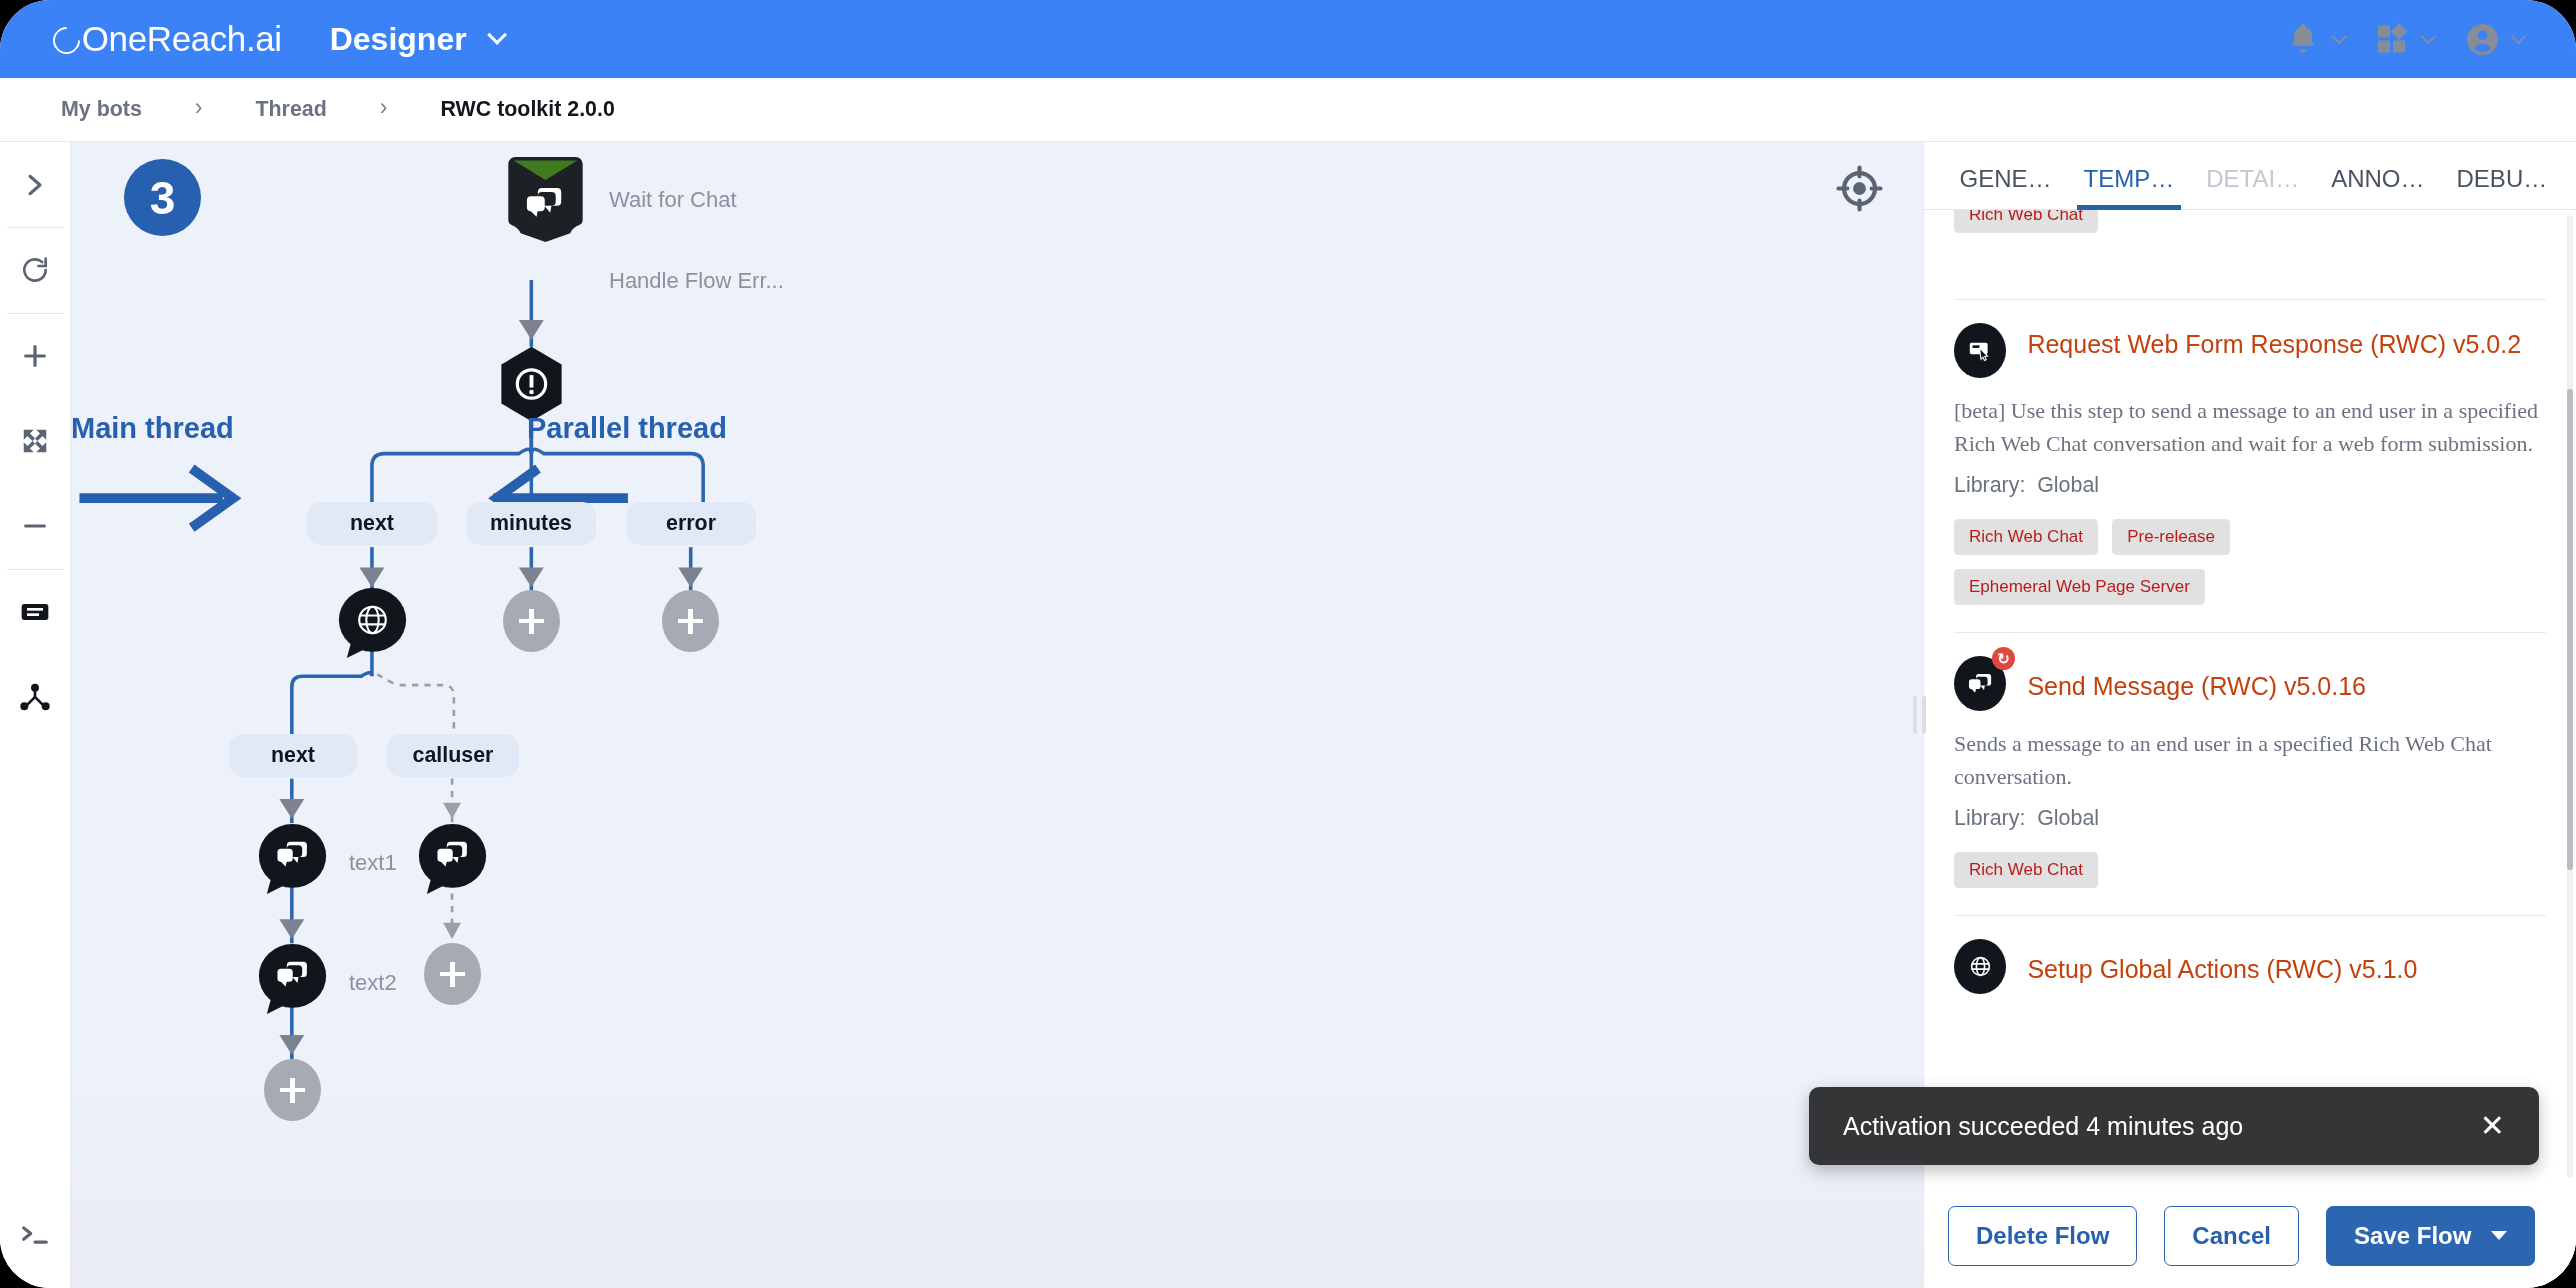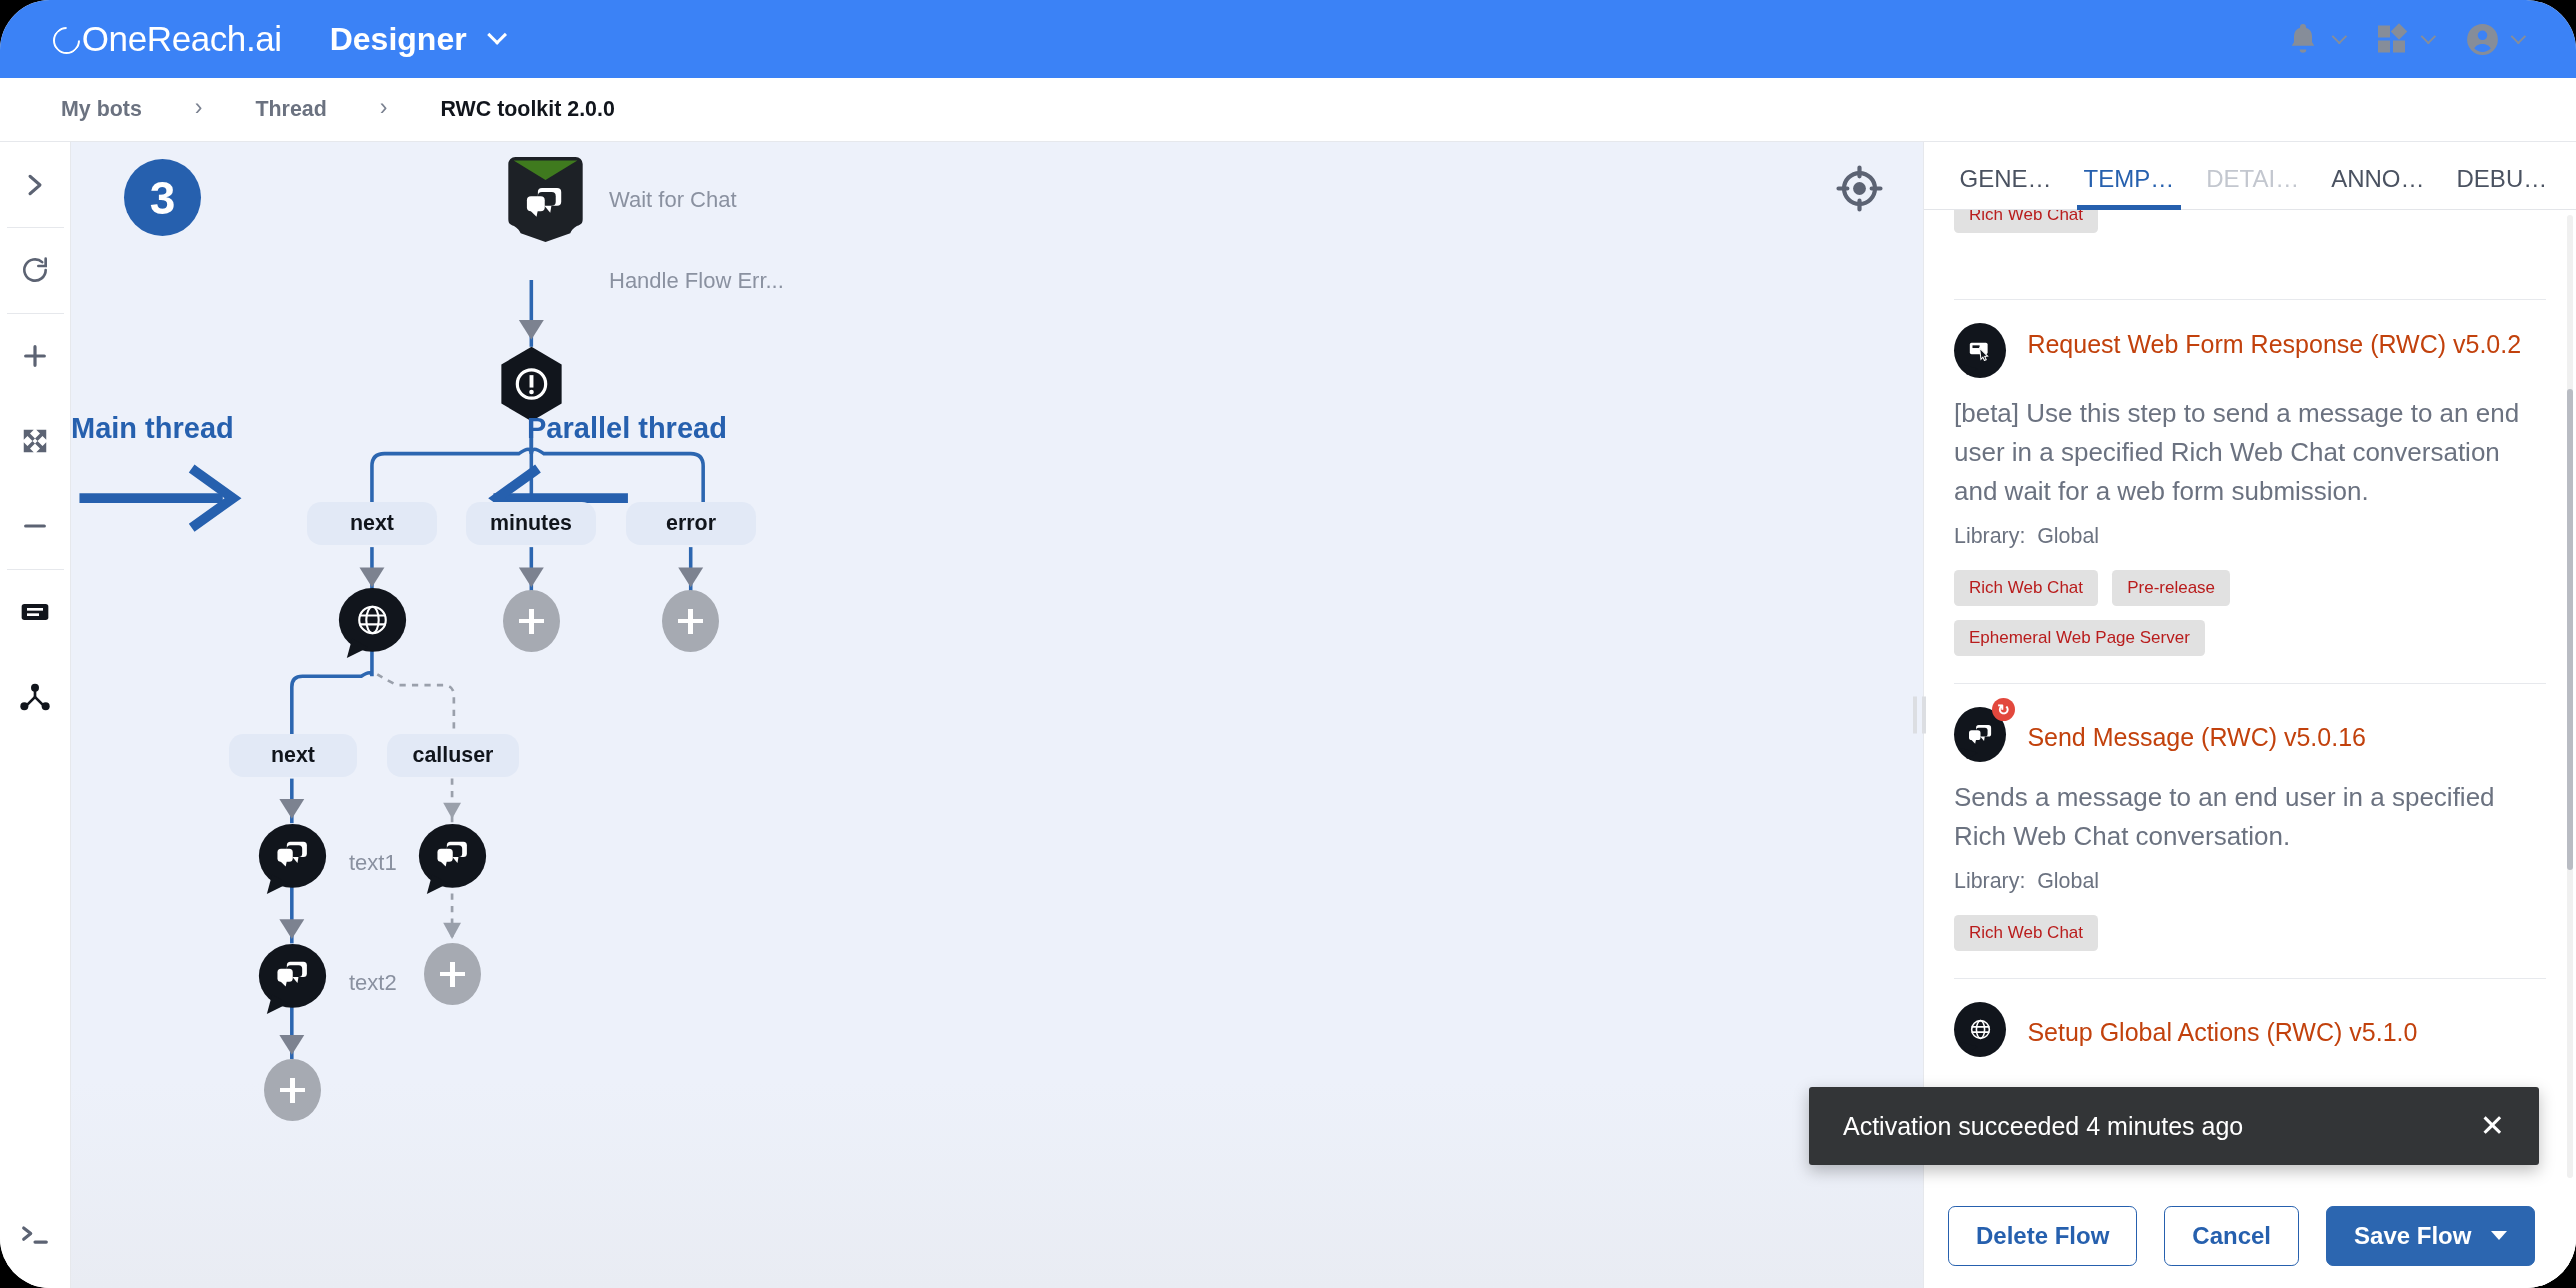--- a/index.html
+++ b/index.html
@@ -164,21 +164,21 @@
   .refresh-badge {
     position: absolute; right: -9px; top: -9px;
     width: 23px; height: 23px; border-radius: 50%;
     background: #e2483d; color: #fff; font-size: 15px; font-weight: bold;
     display: flex; align-items: center; justify-content: center;
   }
   .card-title {
     font-size: 25px; color: #c2410c; line-height: 1.42; padding-top: 3.6px;
   }
   .card-desc {
-    font-size: 26px; color: #6b7280; line-height: 1.5; margin-top: 16px;
+    font-size: 22px; color: #6b7280; line-height: 1.5; margin-top: 16px; font-family: Liberation Serif, serif;
   }
   .card-lib { font-size: 21.4px; color: #6b7280; margin-top: 12.5px; }
   .chips { display: flex; flex-wrap: wrap; gap: 14.2px; margin-top: 21.4px; }
   .chip {
     background: #e1e1e1; color: #b91c1c; font-size: 17px;
     padding: 8px 15px; border-radius: 4.5px; cursor: pointer;
   }
   .panel-grip {
     position: absolute; left: -10.7px; top: 50%; transform: translateY(-50%);
     display: flex; gap: 5.3px;
@@ -210,21 +210,21 @@
     display: flex; align-items: center; gap: 19.6px;
   }
   .dncaret {
     width: 0; height: 0; border-left: 8px solid transparent;
     border-right: 8px solid transparent; border-top: 9px solid #fff;
   }
 
   
   .toast {
     position: absolute; right: 37px; bottom: 123px; width: 730px; height: 78px;
-    background: #333537; border-radius: 3px;
+    background: #333537; border-radius: 10px;
     display: flex; align-items: center; padding: 0 34px;
     color: #fff; font-size: 25px;
     box-shadow: 0 5.3px 16px rgba(0,0,0,.25);
   }
   .toast .x { margin-left: auto; font-size: 30px; cursor: pointer; line-height:1; }
 </style>
 </head>
 <body>
 
 <div class="window">

